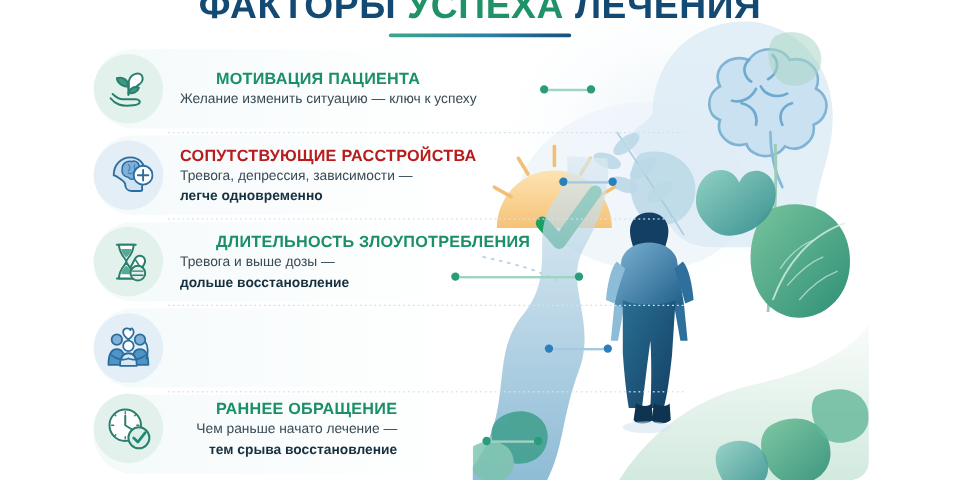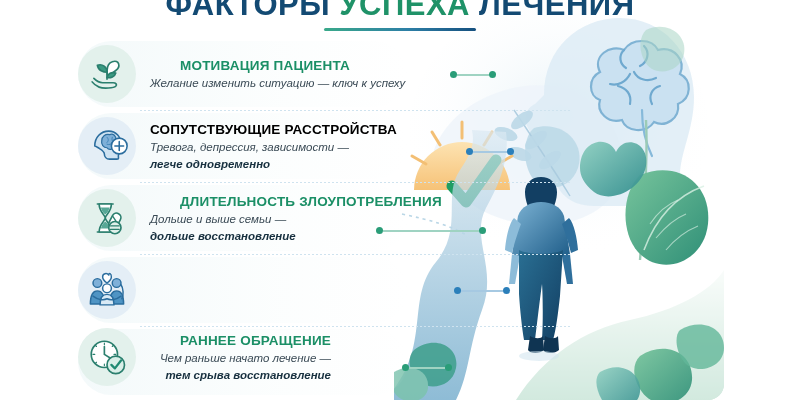--- a/index.html
+++ b/index.html
@@ -43,22 +43,22 @@
   .icon-circle {
     position:relative; z-index:3;
     width:58px; height:58px; min-width:58px; border-radius:50%;
     display:flex; align-items:center; justify-content:center; margin-right:14px;
   }
   .ic-green { background:#e3f1ec; }
   .ic-blue  { background:#e4eef6; }
   .texts { position:relative; z-index:3; }
   .head { font-size:13.5px; font-weight:bold; letter-spacing:.2px; line-height:17px; white-space:nowrap; }
   .h-green { color:#1b8f66;padding-left:30px; }
-  .h-blue  { color:#000000; }
-  .sub { font-size:11.5px; color:#3a4a55; line-height:15px; white-space:nowrap; margin-top:2px;font-style:italic; }
+  .h-blue  { color:#b91c1c; }
+  .sub { font-size:11.5px; color:#3a4a55; line-height:15px; white-space:nowrap; margin-top:2px; }
   .sub b { color:#17303f; font-weight:bold; }
 
   
   .conn { position:absolute; display:flex; align-items:center; z-index:4; }
   .conn .dot { width:7px; height:7px; border-radius:50%; }
   .conn .bar { height:2px; }
   .c-green .dot { background:#2a9d78; }
   .c-green .bar { background:#9fd3c2; }
   .c-blue .dot { background:#2b7fba; }
   .c-blue .bar { background:#a6c9e2; }
@@ -266,21 +266,21 @@
           <path d="M17,12 h10 C26,17 22,20 22,20 C22,20 18,17 17,12 Z" fill="#57a896" stroke="none"></path>
           <path d="M17,36 h10 C26,31 22,28 22,28 C22,28 18,31 17,36 Z" fill="#57a896" stroke="none"></path>
           <rect x="28" y="18" width="10" height="18" rx="5" transform="rotate(28 33 27)" fill="#ffffff"></rect>
           <path d="M29,24 l9,5" transform="rotate(28 33 27)" stroke="#2b7f6e" stroke-width="1.5"></path>
           <circle cx="33" cy="35" r="7" fill="#dff0ea"></circle>
           <path d="M28,33 h10 M28,37 h10" stroke="#2b7f6e" stroke-width="1.2"></path>
         </svg>
       </div>
       <div class="texts">
         <div class="head h-green">ДЛИТЕЛЬНОСТЬ ЗЛОУПОТРЕБЛЕНИЯ</div>
-        <div class="sub">Дольше и выше семьи —</div>
+        <div class="sub">Тревога и выше дозы —</div>
         <div class="sub"><b>дольше восстановление</b></div>
       </div>
       <div class="conn c-green" style="left:298px; top:45px;">
         <span class="dot"></span>
         <span class="bar" style="width:96px;"></span>
         <span class="dot"></span>
       </div>
     </div>
 
     <div class="row">

